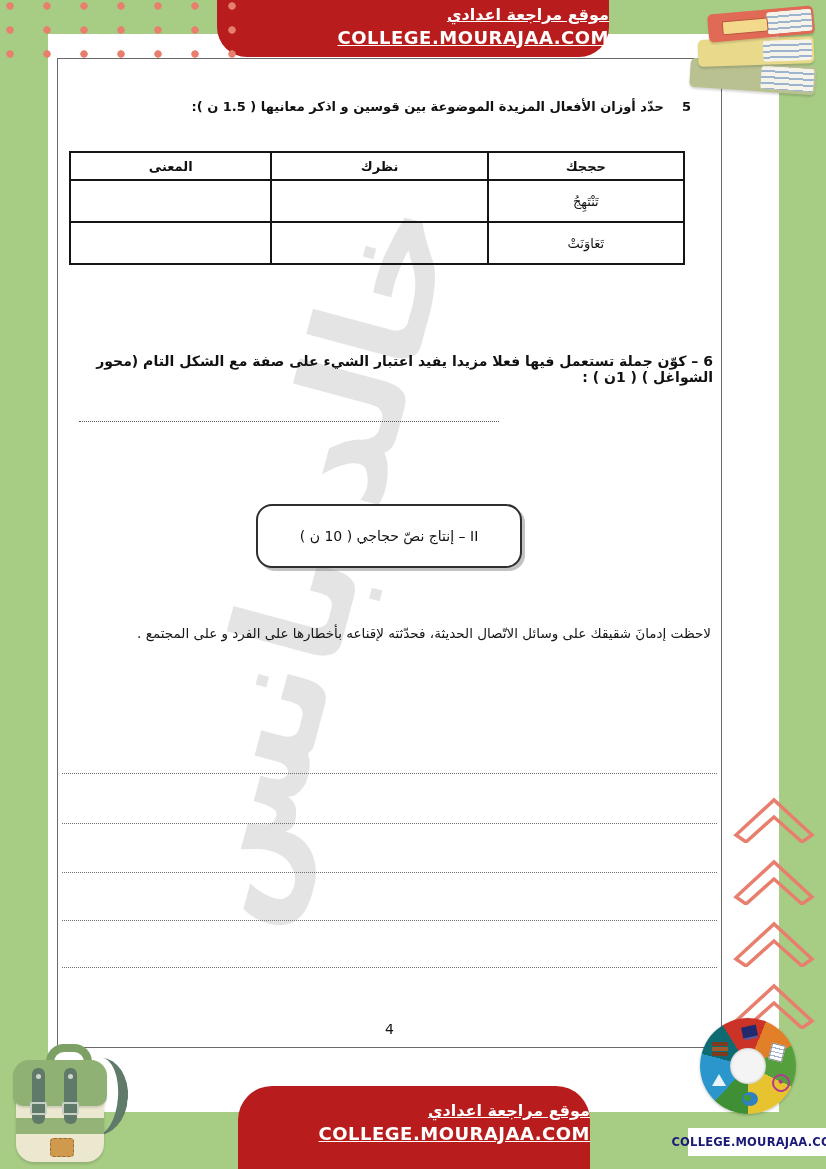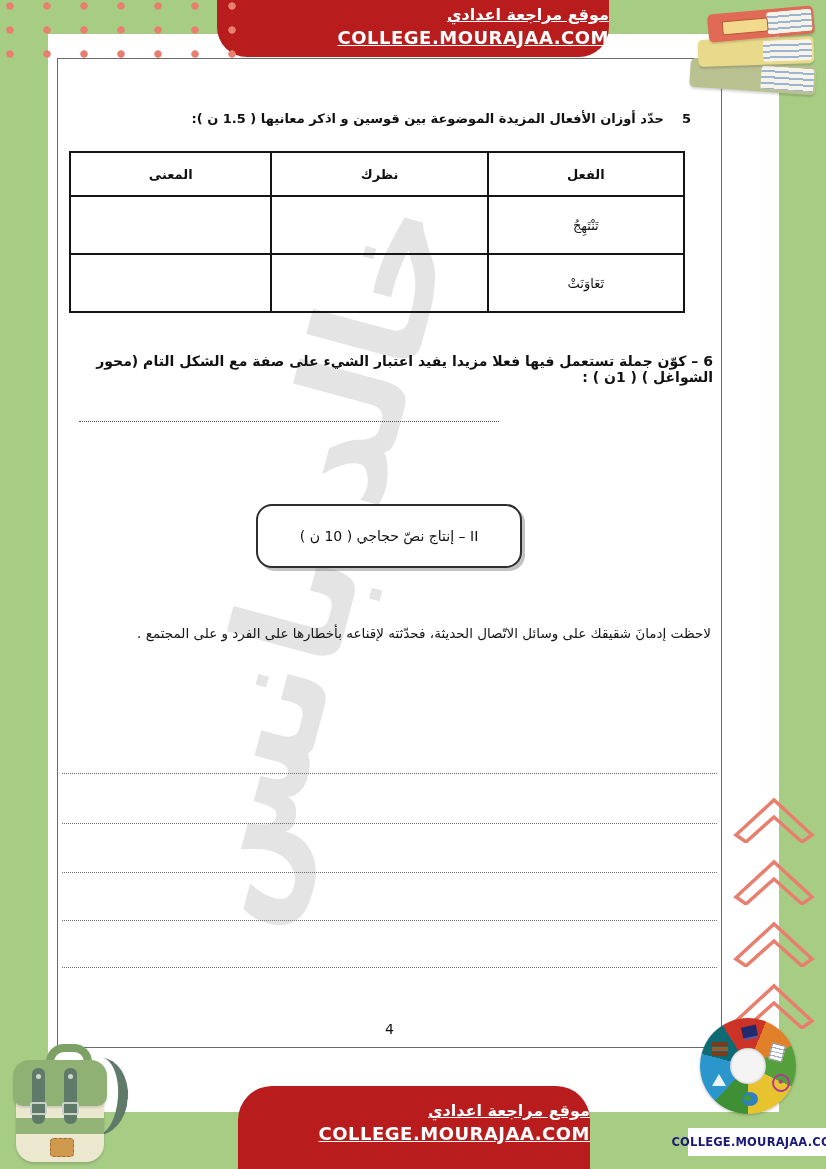--- a/index.html
+++ b/index.html
@@ -31,25 +31,25 @@
   .book1 .label{position:absolute;left:14px;top:8px;width:44px;height:12px;background:#f2d98b;border:1px solid #b8563f;border-radius:2px;}
   .book2{left:10px;top:38px;width:116px;height:27px;background:#e9d98b;transform:rotate(-2deg);z-index:2;}
   .book3{left:2px;top:62px;width:126px;height:29px;background:#b9c190;transform:rotate(4deg);z-index:1;}
   
   .page{position:absolute;left:57px;top:58px;width:665px;height:990px;border:1px solid #6a6a6a;
     background:#ffffff;z-index:2;box-sizing:border-box;overflow:hidden;}
   .watermark{position:absolute;top:125px;left:0;width:275px;text-align:right;direction:rtl;white-space:nowrap;
     font-size:150px;line-height:1;color:#000;opacity:.10;transform:rotate(-75deg);transform-origin:100% 0;
     pointer-events:none;font-weight:bold;}
   .q{direction:rtl;text-align:right;font-weight:bold;color:#111;font-size:13px;position:absolute;}
-  .q5{top:40px;right:30px;left:120px;margin-top:12px;}
+  .q5{top:40px;right:30px;left:120px;}
   .q6{top:294px;right:8px;left:8px;font-size:14px;}
   
   table.verbs{position:absolute;top:92px;left:11px;width:616px;border-collapse:collapse;direction:rtl;}
-  table.verbs th,table.verbs td{border:2px solid #151515;font-size:13px;color:#111;text-align:center;padding:8px;}
+  table.verbs th,table.verbs td{border:2px solid #151515;font-size:13px;color:#111;text-align:center;padding:0;}
   table.verbs th{height:26px;font-weight:bold;}
   table.verbs td{height:40px;font-weight:normal;}
   table.verbs col.c1{width:197px;} table.verbs col.c2{width:217px;} table.verbs col.c3{width:202px;}
   
   .ansline{position:absolute;top:362px;left:21px;width:420px;border-top:1.5px dotted #555;}
   
   .secbox{position:absolute;left:198px;top:445px;width:262px;height:60px;border:2.5px solid #2e2e2e;
     border-radius:16px;box-shadow:3px 3px 0 rgba(120,120,120,.45), inset 0 0 0 1px #fff;
     display:flex;align-items:center;justify-content:center;background:#fff;}
   .secbox span{direction:rtl;font-weight:normal;font-size:14px;color:#111;}
@@ -132,21 +132,21 @@
   </div>
 
   <table class="verbs">
     <colgroup>
         <col class="c1">
         <col class="c2">
         <col class="c3">
       </colgroup>
     <tbody>
         <tr>
-      <th>الفعل</th>
+      <th>حججك</th>
       <th>نظرك</th>
       <th>المعنى</th>
     </tr>
     <tr>
       <td>تَنْتَهِجُ</td>
       <td></td>
       <td></td>
     </tr>
     <tr>
       <td>تَعَاوَنَتْ</td>

